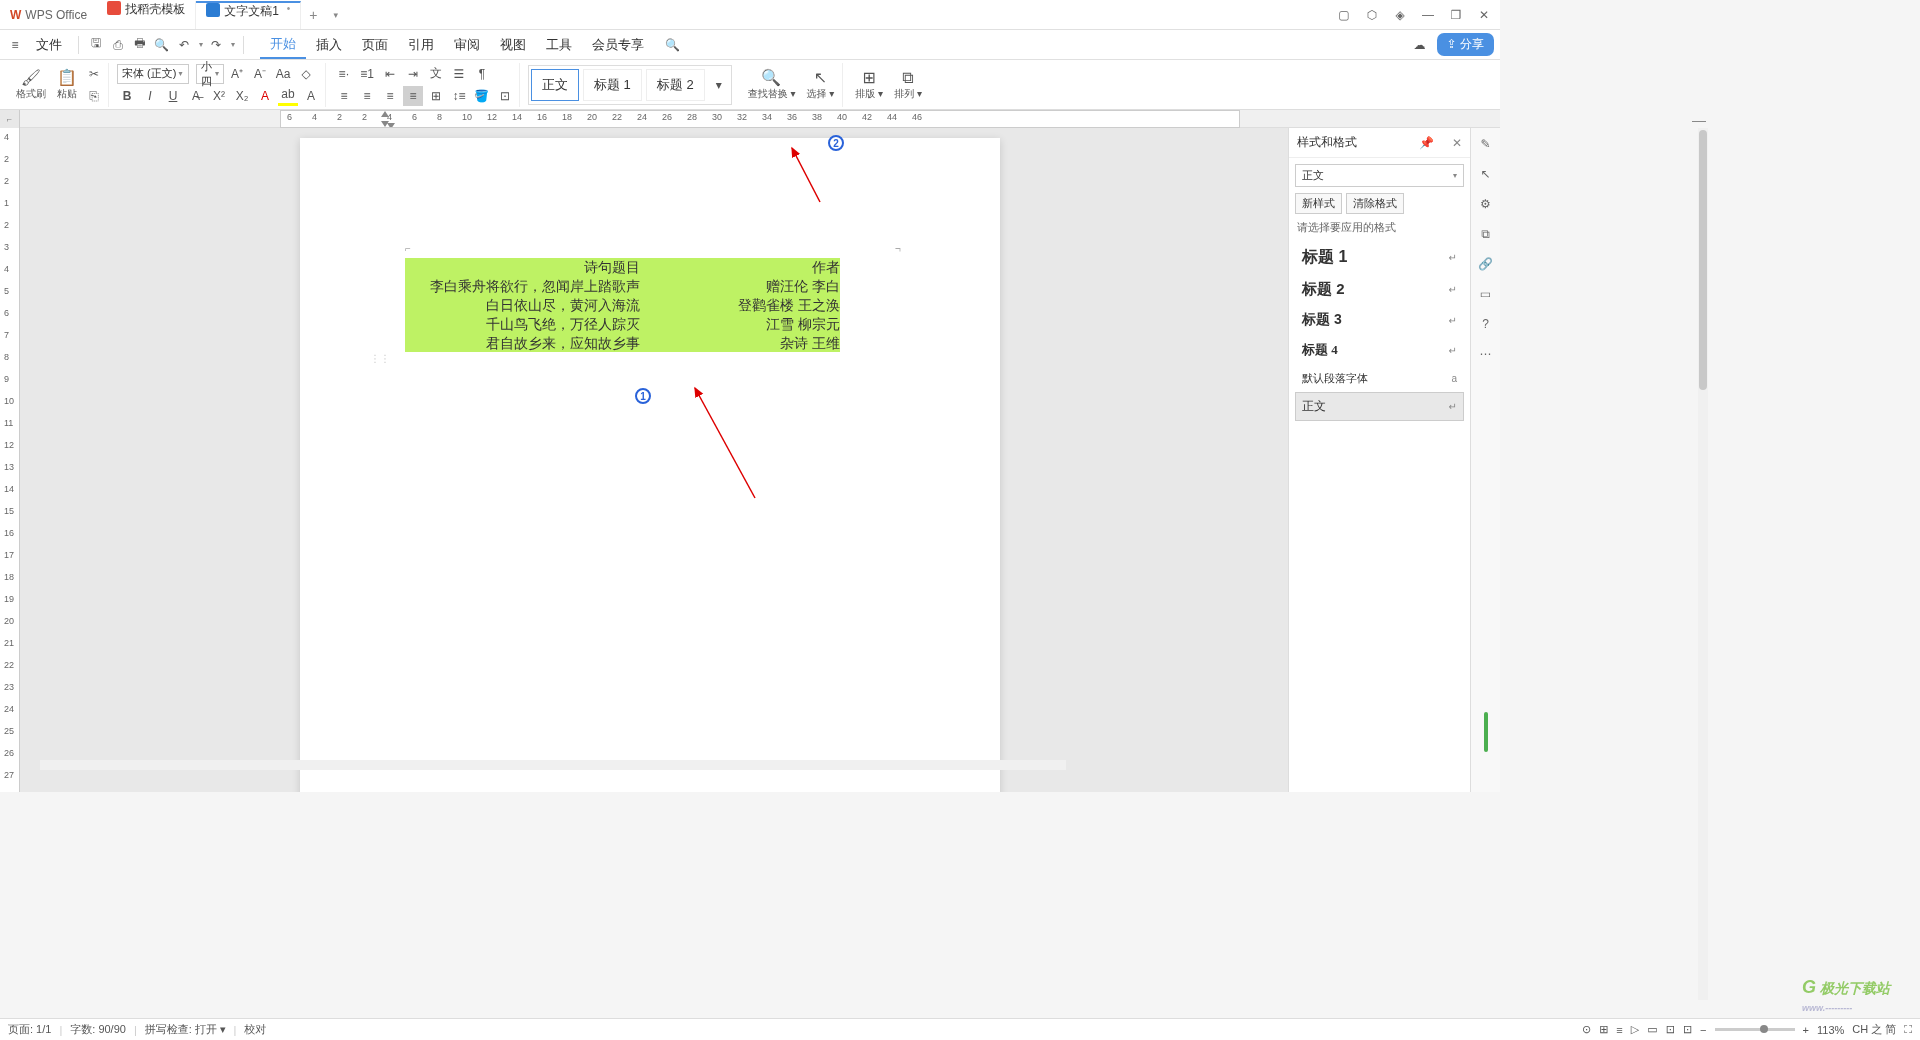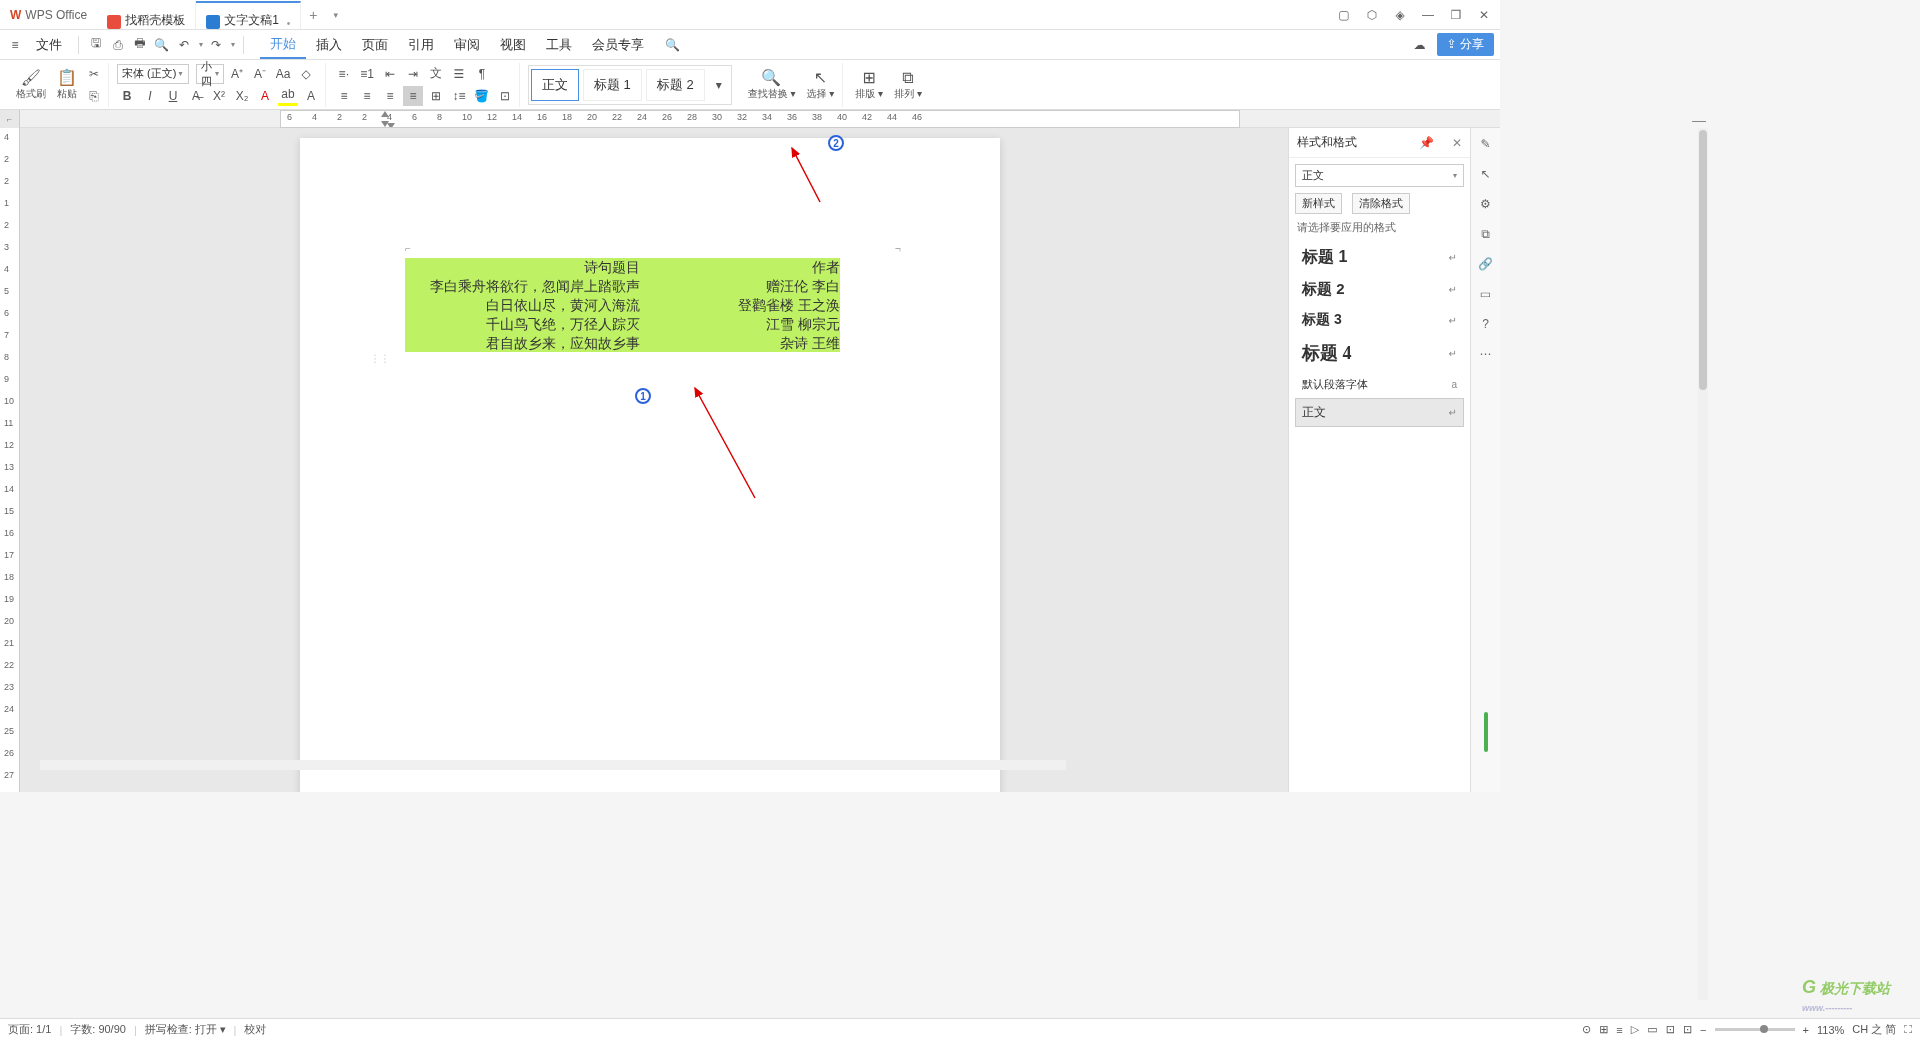--- a/index.html
+++ b/index.html
@@ -3,42 +3,42 @@
 <meta charset="utf-8">
 <style>
 * { margin: 0; padding: 0; box-sizing: border-box; font-family: "Microsoft YaHei", Arial, sans-serif; }
 body { background: #f5f5f5; width: 1500px; height: 812px; overflow: hidden; font-size: 12px; color: #333; }
 
 
 .titlebar { height: 30px; background: #fff; display: flex; align-items: center; border-bottom: 1px solid #e0e0e0; }
 .titlebar-left { display: flex; align-items: center; flex: 1; }
 .app-logo { display: flex; align-items: center; padding: 0 10px; font-size: 12px; color: #666; }
 .app-logo .w-icon { color: #d24726; font-weight: bold; margin-right: 4px; }
-.tab { display: flex; align-items: flex-end; padding: 0 10px; height: 28px; border-right: 1px solid #eee; cursor: pointer; font-size: 12px; }
+.tab { display: flex; align-items: flex-start; padding: 0 10px; height: 28px; border-right: 1px solid #eee; cursor: pointer; font-size: 12px; }
 .tab.active { background: #fff; border-top: 2px solid #4a90e2; }
 .tab .tab-icon { width: 14px; height: 14px; margin-right: 4px; }
 .tab-d { background: #e74c3c; border-radius: 2px; }
 .tab-w { background: #2b7cd3; border-radius: 2px; }
 .tab-close { margin-left: 8px; color: #999; font-size: 10px; }
 .tab-plus { padding: 0 8px; color: #888; font-size: 14px; }
 .titlebar-right { display: flex; align-items: center; padding-right: 6px; gap: 8px; }
 .titlebar-right span { width: 20px; text-align: center; color: #666; cursor: pointer; }
 .win-btn { width: 26px; height: 26px; display: inline-flex; align-items: center; justify-content: center; color: #666; }
 
 
 .menubar { height: 30px; background: #fff; display: flex; align-items: center; border-bottom: 1px solid #e0e0e0; padding: 0 6px; }
 .menubar .menu-left { display: flex; align-items: center; gap: 4px; }
 .menu-icon { width: 18px; height: 18px; display: inline-flex; align-items: center; justify-content: center; color: #555; cursor: pointer; }
 .file-menu { padding: 0 8px; font-size: 13px; }
 .divider { width: 1px; height: 18px; background: #ddd; margin: 0 4px; }
 .menubar .menu-items { display: flex; align-items: center; margin-left: 12px; }
 .menu-item { padding: 0 10px; font-size: 13px; cursor: pointer; height: 28px; display: flex; align-items: center; }
 .menu-item.active { color: #4a90e2; border-bottom: 2px solid #4a90e2; }
 .menubar-right { margin-left: auto; display: flex; align-items: center; gap: 8px; }
-.share-btn { background: #4a90e2; color: #fff; padding: 3px 10px; border-radius: 2px; font-size: 12px; cursor: pointer; }
+.share-btn { background: #4a90e2; color: #fff; padding: 3px 10px; border-radius: 7px; font-size: 12px; cursor: pointer; }
 
 
 .toolbar { height: 50px; background: #fff; display: flex; align-items: center; border-bottom: 1px solid #ddd; padding: 0 8px; gap: 4px; }
 .tool-group { display: flex; align-items: center; gap: 3px; padding: 0 4px; border-right: 1px solid #eee; height: 44px; }
 .tool-btn { display: flex; flex-direction: column; align-items: center; padding: 2px 4px; cursor: pointer; font-size: 10px; color: #555; }
 .tool-btn .icon { font-size: 16px; }
 .tool-small { width: 20px; height: 20px; display: inline-flex; align-items: center; justify-content: center; color: #555; cursor: pointer; font-size: 12px; }
 .tool-two-row { display: flex; flex-direction: column; gap: 2px; }
 .font-select { display: flex; align-items: center; border: 1px solid #ccc; height: 20px; padding: 0 4px; font-size: 11px; background: #fff; }
 .font-name { width: 72px; }
@@ -74,32 +74,32 @@
 
 .annotation-circle { position: absolute; width: 16px; height: 16px; border-radius: 50%; background: #fff; border: 2px solid #2962d9; color: #2962d9; font-size: 10px; font-weight: bold; display: flex; align-items: center; justify-content: center; }
 .arrow { position: absolute; }
 
 
 .side-panel { width: 182px; background: #fff; border-left: 1px solid #ddd; display: flex; flex-direction: column; }
 .side-header { display: flex; align-items: center; padding: 6px 8px; border-bottom: 1px solid #eee; font-size: 12px; gap: 12px; }
 .side-header .pin { margin-left: auto; color: #888; cursor: pointer; }
 .side-header .close { margin-left: 6px; color: #888; cursor: pointer; }
 .side-style-sel { margin: 6px; border: 1px solid #ccc; padding: 3px 6px; font-size: 11px; display: flex; align-items: center; }
-.side-btns { display: flex; gap: 10px; padding: 0 6px; }
+.side-btns { display: flex; gap: 4px; padding: 0 6px; }
 .side-btn { border: 1px solid #ccc; padding: 2px 6px; font-size: 11px; cursor: pointer; background: #f8f8f8; }
 .side-label { padding: 6px 8px; font-size: 11px; color: #666; }
 .style-list { flex: 1; overflow: auto; padding: 0 6px; }
 .style-row { display: flex; align-items: center; padding: 5px 6px; cursor: pointer; border: 1px solid transparent; }
 .style-row.selected { background: #e8e8e8; border: 1px solid #ccc; }
 .style-row .s-name { flex: 1; }
 .style-row .s-marker { color: #888; font-size: 10px; }
 .style-h1 { font-size: 16px; font-weight: bold; }
 .style-h2 { font-size: 15px; font-weight: bold; }
 .style-h3 { font-size: 14px; font-weight: bold; }
-.style-h4 { font-size: 18px; font-weight: bold; font-family: Liberation Serif, serif; }
+.style-h4 { font-size: 13px; font-weight: bold; font-family: Liberation Serif, serif; }
 .style-default { font-size: 11px; }
 .style-normal { font-size: 12px; }
 .side-footer { border-top: 1px solid #eee; padding: 6px; font-size: 11px; }
 .side-footer .row { display: flex; align-items: center; margin-bottom: 4px; }
 .side-footer select { flex: 1; margin-left: 6px; border: 1px solid #ccc; font-size: 11px; padding: 1px; }
 
 
 .right-toolbar { width: 30px; background: #f8f8f8; border-left: 1px solid #ddd; display: flex; flex-direction: column; align-items: center; padding-top: 6px; gap: 10px; }
 .right-tool { width: 20px; height: 20px; display: flex; align-items: center; justify-content: center; color: #666; cursor: pointer; }
 .right-mid-spacer { flex: 1; }

